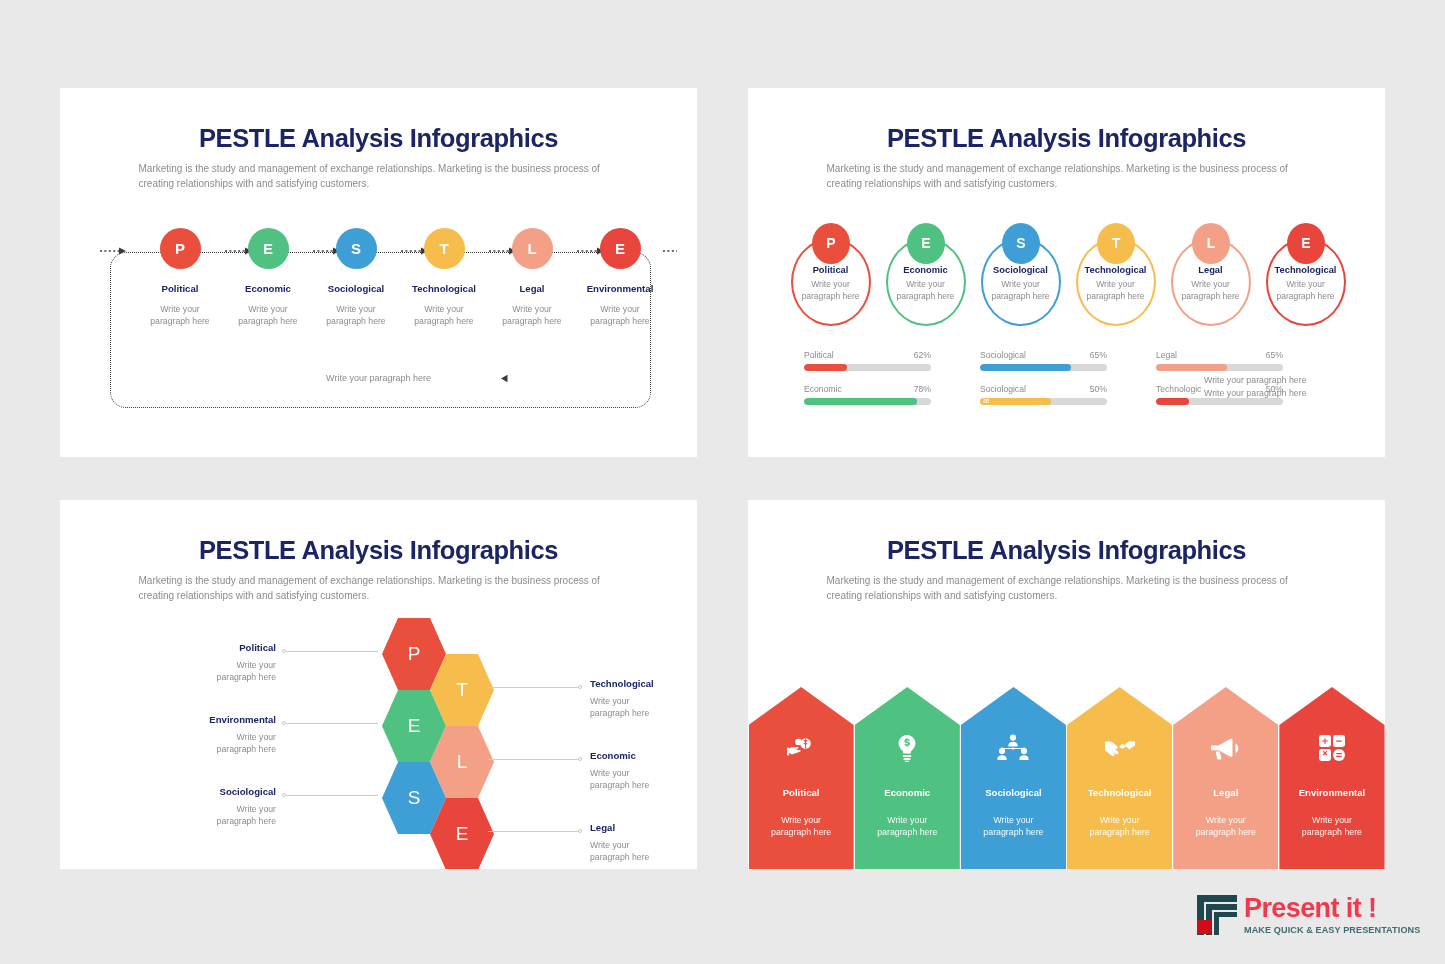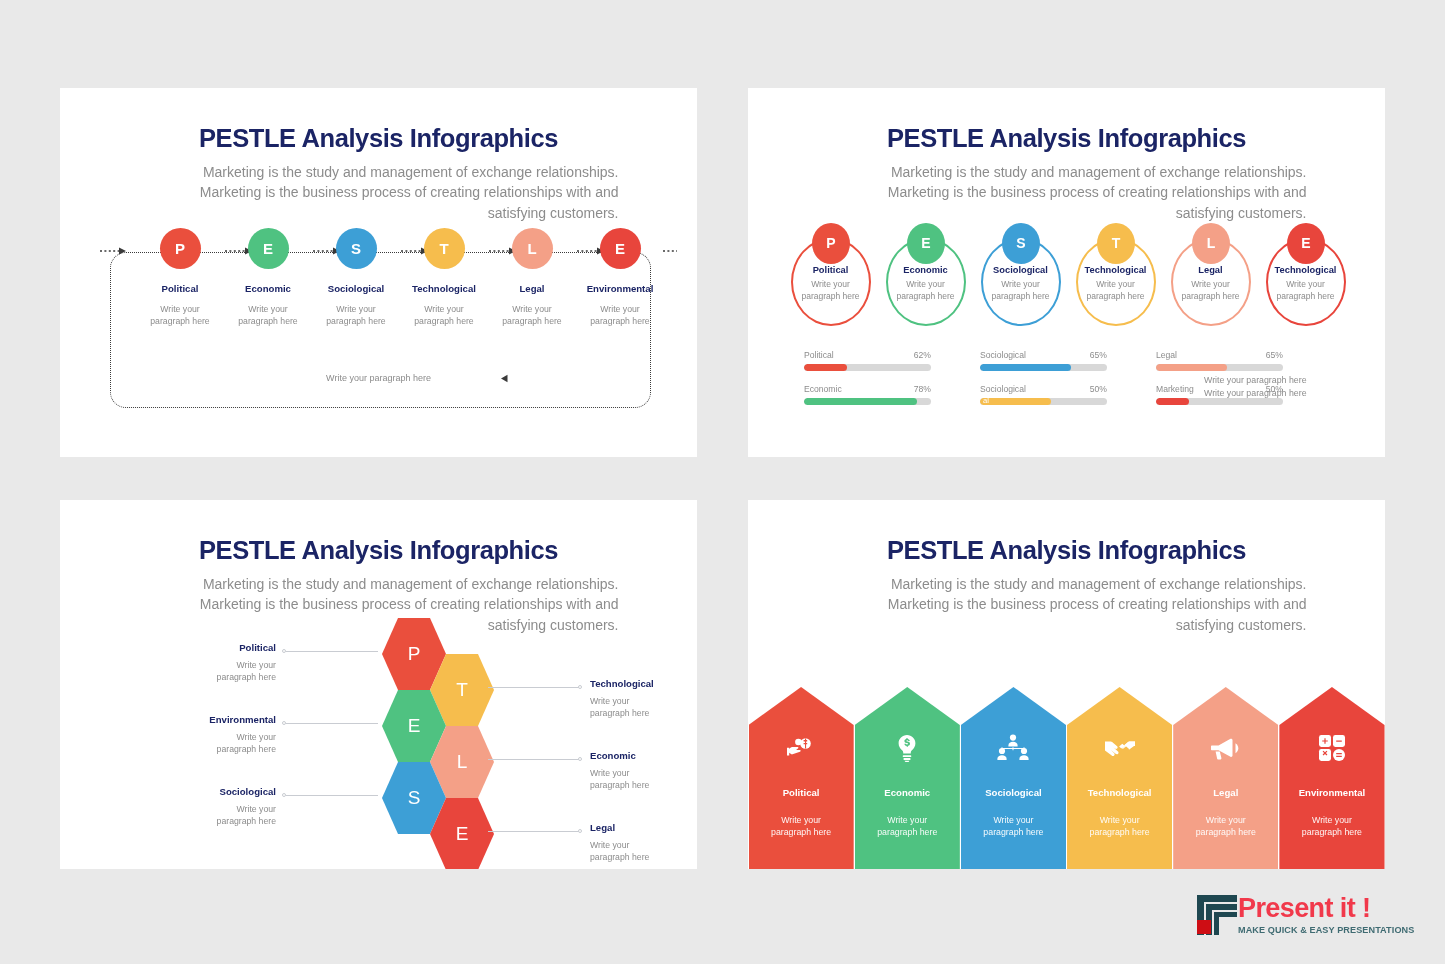--- a/index.html
+++ b/index.html
@@ -23,23 +23,23 @@
 
   .s-title {
     text-align: center;
     color: #1b2465;
     font-weight: bold;
     font-size: 25.5px;
     letter-spacing: -0.4px;
     margin-top: 36px;
   }
   .s-sub {
-    text-align: right;
+    text-align: left;
     color: #8c8c8c;
-    font-size: 14px;
+    font-size: 10px;
     line-height: 1.45;
     width: 480px;
     margin: 9px auto 0;
   }
 
   
   #s1-diagram {
     position: absolute;
     left: 46px; top: 140px;
     width: 545px; height: 190px;
@@ -279,20 +279,21 @@
     line-height: 1.42;
     opacity: .95;
   }
 
   
   #logo {
     position: absolute;
     left: 1196px; top: 894px;
     display: flex;
     align-items: center;
+    gap: 6px;
   }
   #logo-text-wrap { display: flex; flex-direction: column; }
   #logo-main {
     color: #f1394b;
     font-weight: bold;
     font-size: 27px;
     letter-spacing: -0.6px;
     line-height: 1;
   }
   #logo-tag {
@@ -533,21 +534,21 @@
           <div class="bar-head">
             <span class="bn">Legal</span>
             <span>65%</span>
           </div>
           <div class="bar-track">
             <div class="bar-fill" style="width:56%;background:#f4a087"></div>
           </div>
         </div>
         <div class="bar-grp">
           <div class="bar-head">
-            <span class="bn">Marketing</span>
+            <span class="bn">Technologic</span>
             <span>50%</span>
           </div>
           <div class="bar-track">
             <div class="bar-fill" style="width:26%;background:#e8453c"></div>
           </div>
         </div>
       </div>
     </div>
 
     <div id="s2-note">

